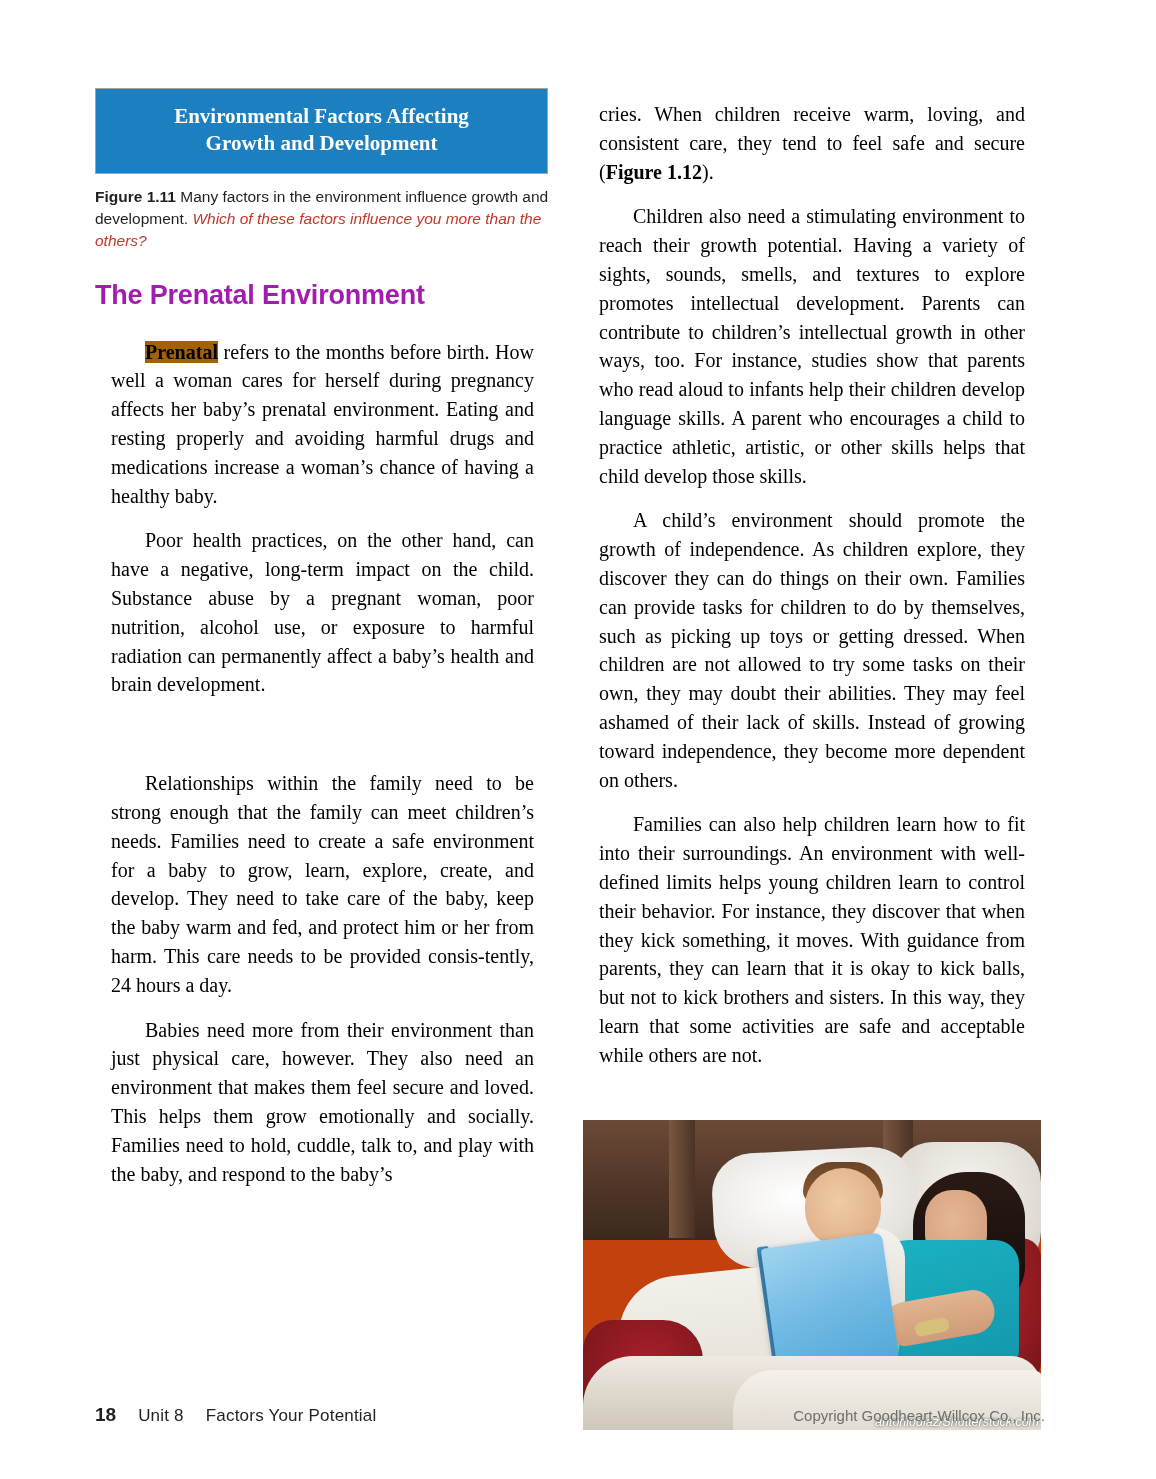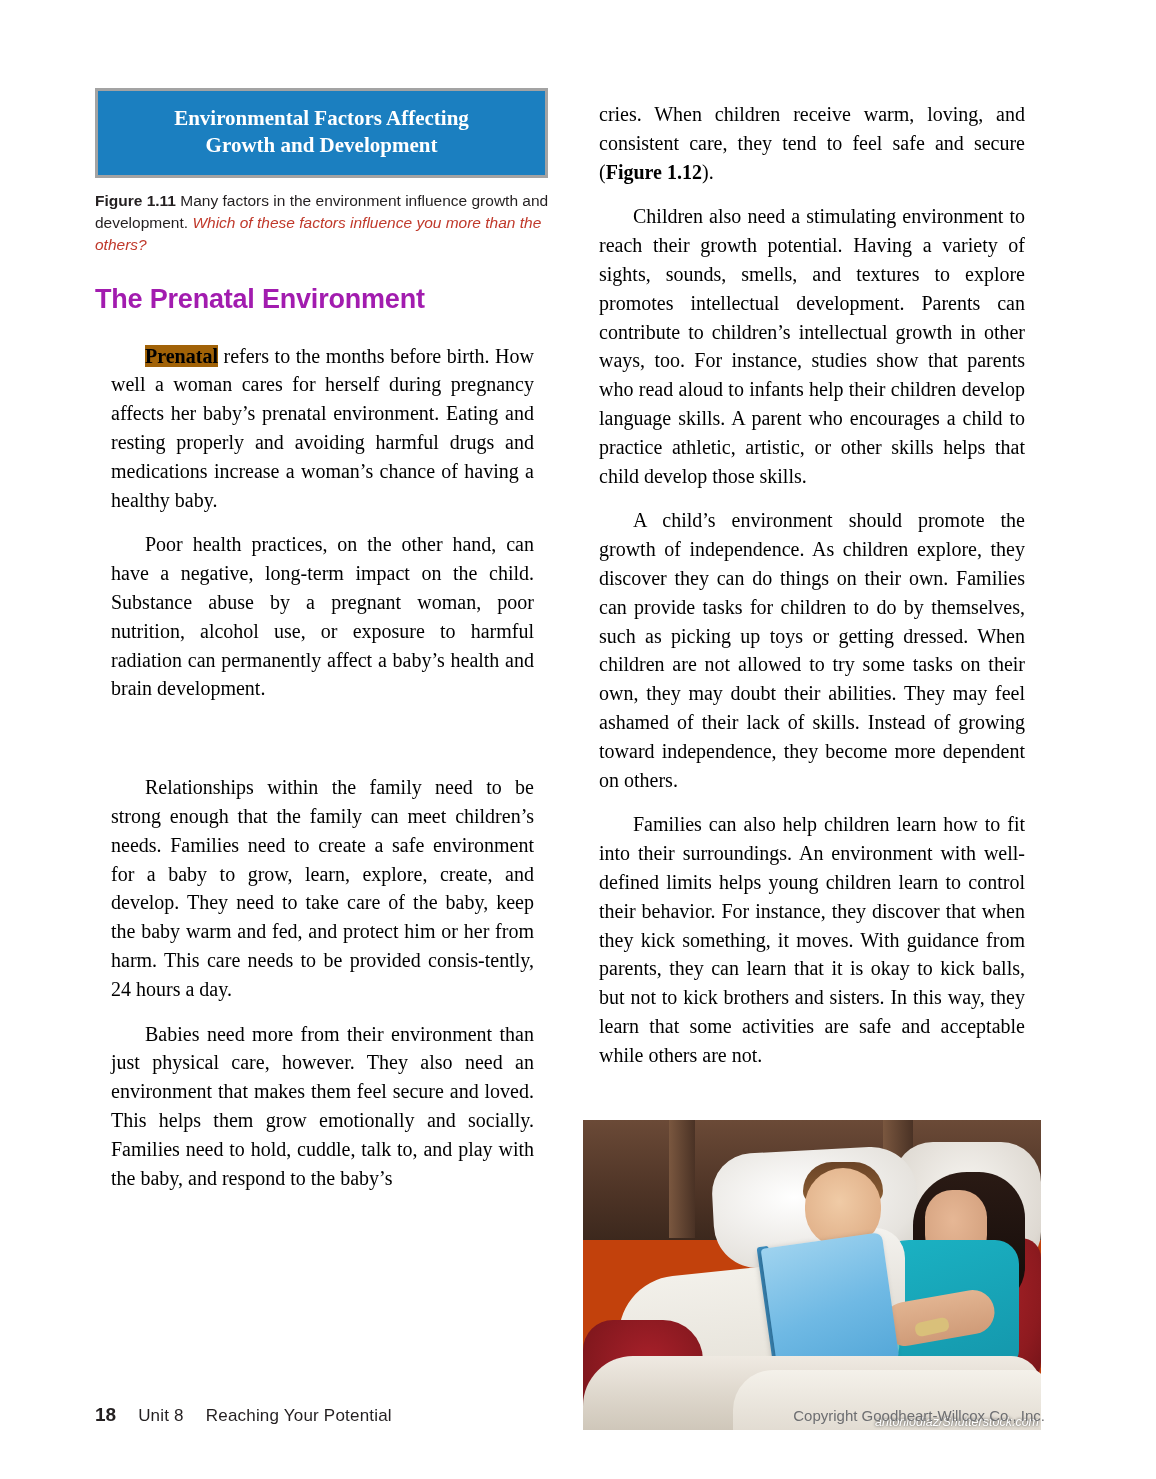--- a/index.html
+++ b/index.html
@@ -31,21 +31,21 @@
   }
   .col-right {
     position: absolute;
     left: 583px;
     top: 84px;
     width: 458px;
   }
 
   
   .factbox {
-    border: 3px solid #a3a3a3;
+    border: 1px solid #a3a3a3;
     width: 453px;
     box-sizing: border-box;
     background: #fff;
   }
   .factbox-header {
     background: #1b7fc0;
     color: #fff;
     text-align: center;
     font-weight: bold;
     font-size: 21px;
@@ -344,17 +344,17 @@
       <div class="ph-book"></div>
       <div class="ph-red-l"></div>
       <div class="ph-blanket"></div>
       <div class="ph-blanket2"></div>
       <div class="photo-credit">antoniodiaz/Shutterstock.com</div>
     </div>
 
   </div>
 
   <div class="footer">
-    <span class="pg">18</span><span class="unit">Unit 8</span><span style="display:inline-block;width:22px"></span><span class="unit">Reaching Your Potential</span>
+    <span class="pg">18</span><span class="unit">Unit 8</span><span style="display:inline-block;width:22px"></span><span class="unit">Factors Your Potential</span>
     <span class="copy">Copyright Goodheart-Willcox Co., Inc.</span>
   </div>
 
 </div>
 
 </body></html>

